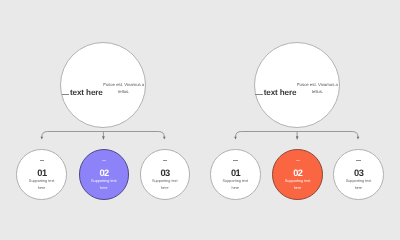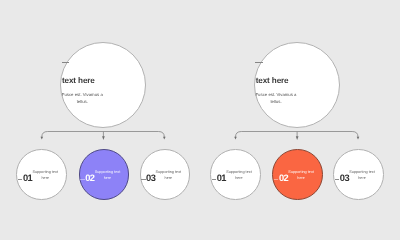--- a/index.html
+++ b/index.html
@@ -1,26 +1,26 @@
 <!DOCTYPE html>
 <html><head>
 <meta charset="utf-8">
 <style>
   html,body{margin:0;padding:0;}
   body{width:400px;height:225px;background:#e9e9e9;font-family:"Liberation Sans",sans-serif;overflow:hidden;
        -webkit-font-smoothing:antialiased;text-rendering:geometricPrecision;}
   .stage{position:relative;width:400px;height:225px;}
   .big-circle{position:absolute;width:86px;height:86px;border-radius:50%;background:#ffffff;border:0.8px solid #b2b2b2;box-sizing:border-box;
-     display:flex;flex-direction:column;align-items:flex-start;}
+     display:flex;flex-direction:row;align-items:center;}
   .dash{background:#858585;}
   .big-circle .dash{width:7.6px;height:1.15px;margin-top:18.95px;margin-left:0.4px;}
   .big-title{will-change:opacity;opacity:0.999;font-size:8.15px;font-weight:700;color:#3a3a3a;margin-top:13.9px;letter-spacing:-0.12px;line-height:7px;padding-left:0.7px;}
   .big-sub{will-change:opacity;opacity:0.999;font-size:4.3px;color:#4d4d4d;margin-top:6.5px;text-align:center;line-height:7.4px;width:42px;}
   .small-circle{position:absolute;width:50.5px;height:50.5px;border-radius:50%;background:#fff;border:0.9px solid #b0b0b0;box-sizing:border-box;
-     display:flex;flex-direction:row;align-items:center;}
+     display:flex;flex-direction:column;align-items:center;}
   .small-circle .dash{width:4.6px;height:1.05px;margin-top:9.9px;margin-left:0.5px;background:#8c8c8c;}
   .num{will-change:opacity;opacity:0.999;font-size:9.3px;font-weight:700;color:#2f2f2f;margin-top:7.9px;letter-spacing:-0.55px;line-height:8px;padding-left:0.5px;}
   .stext{will-change:opacity;opacity:0.999;font-size:3.8px;color:#5e5e5e;text-align:center;line-height:6.4px;margin-top:1.2px;width:26px;}
   .accent .dash{background:rgba(255,255,255,0.42);}
   .accent .num{color:#fff;text-align:right;}
   .accent .stext{color:rgba(255,255,255,0.95);}
   svg.conn{position:absolute;left:0;top:0;width:400px;height:225px;pointer-events:none;overflow:visible;}
 </style>
 </head>
 <body>

